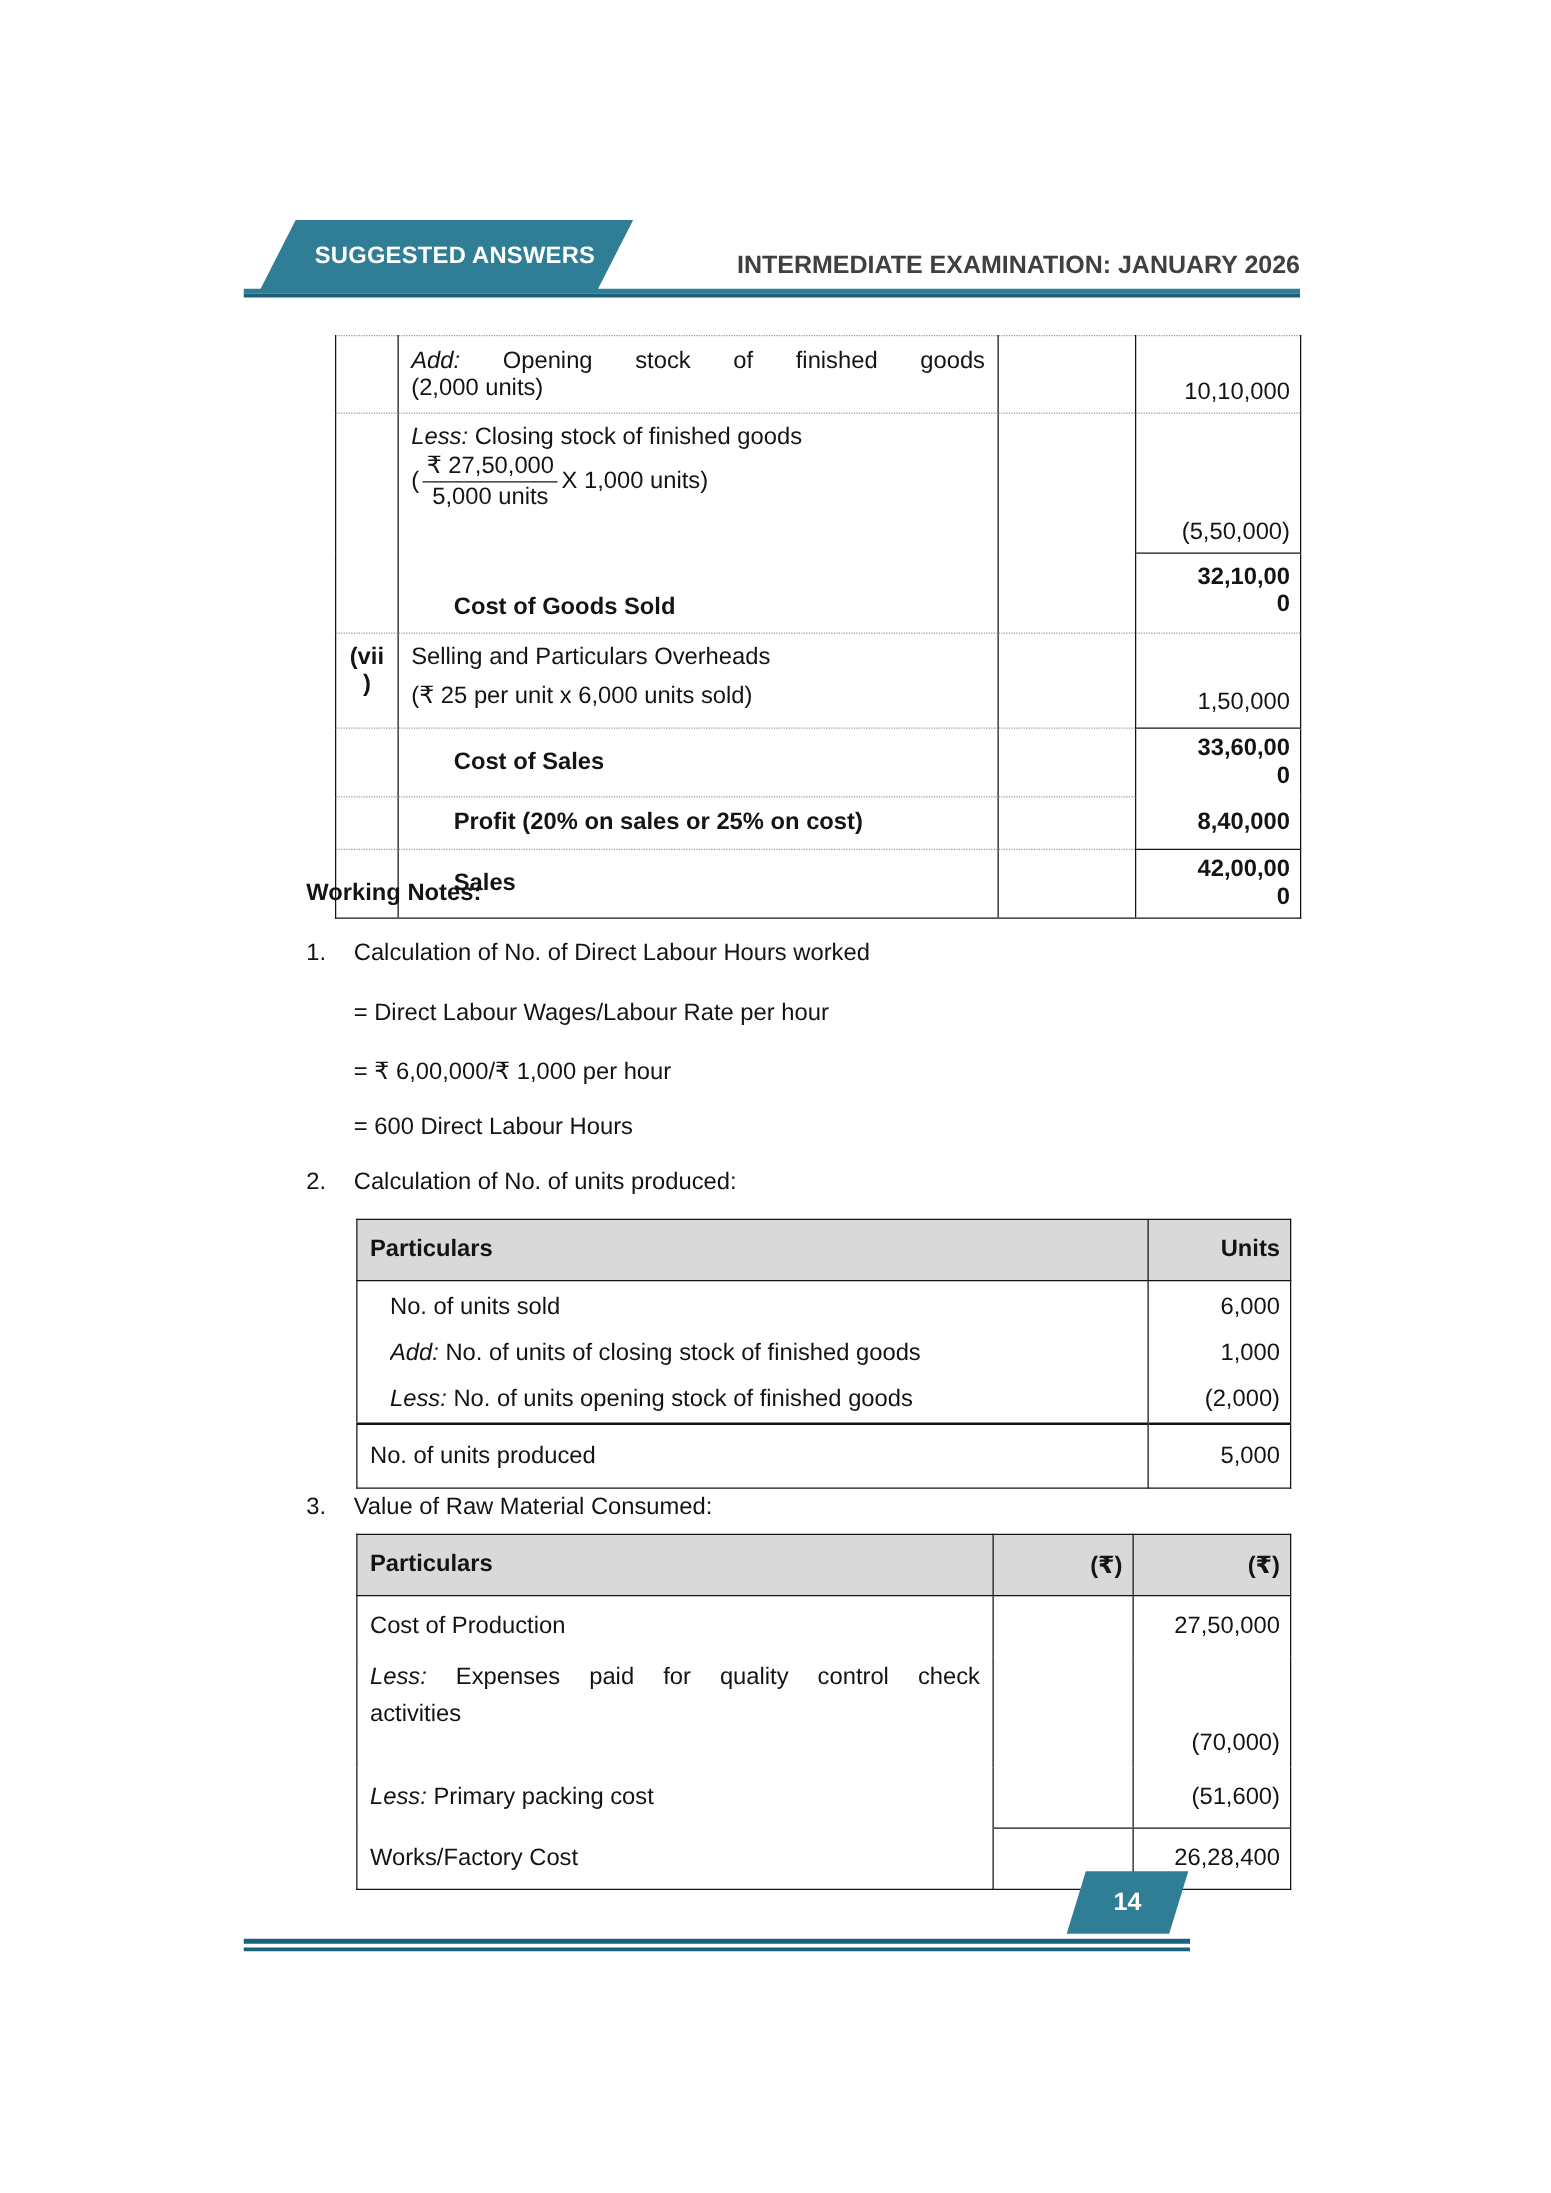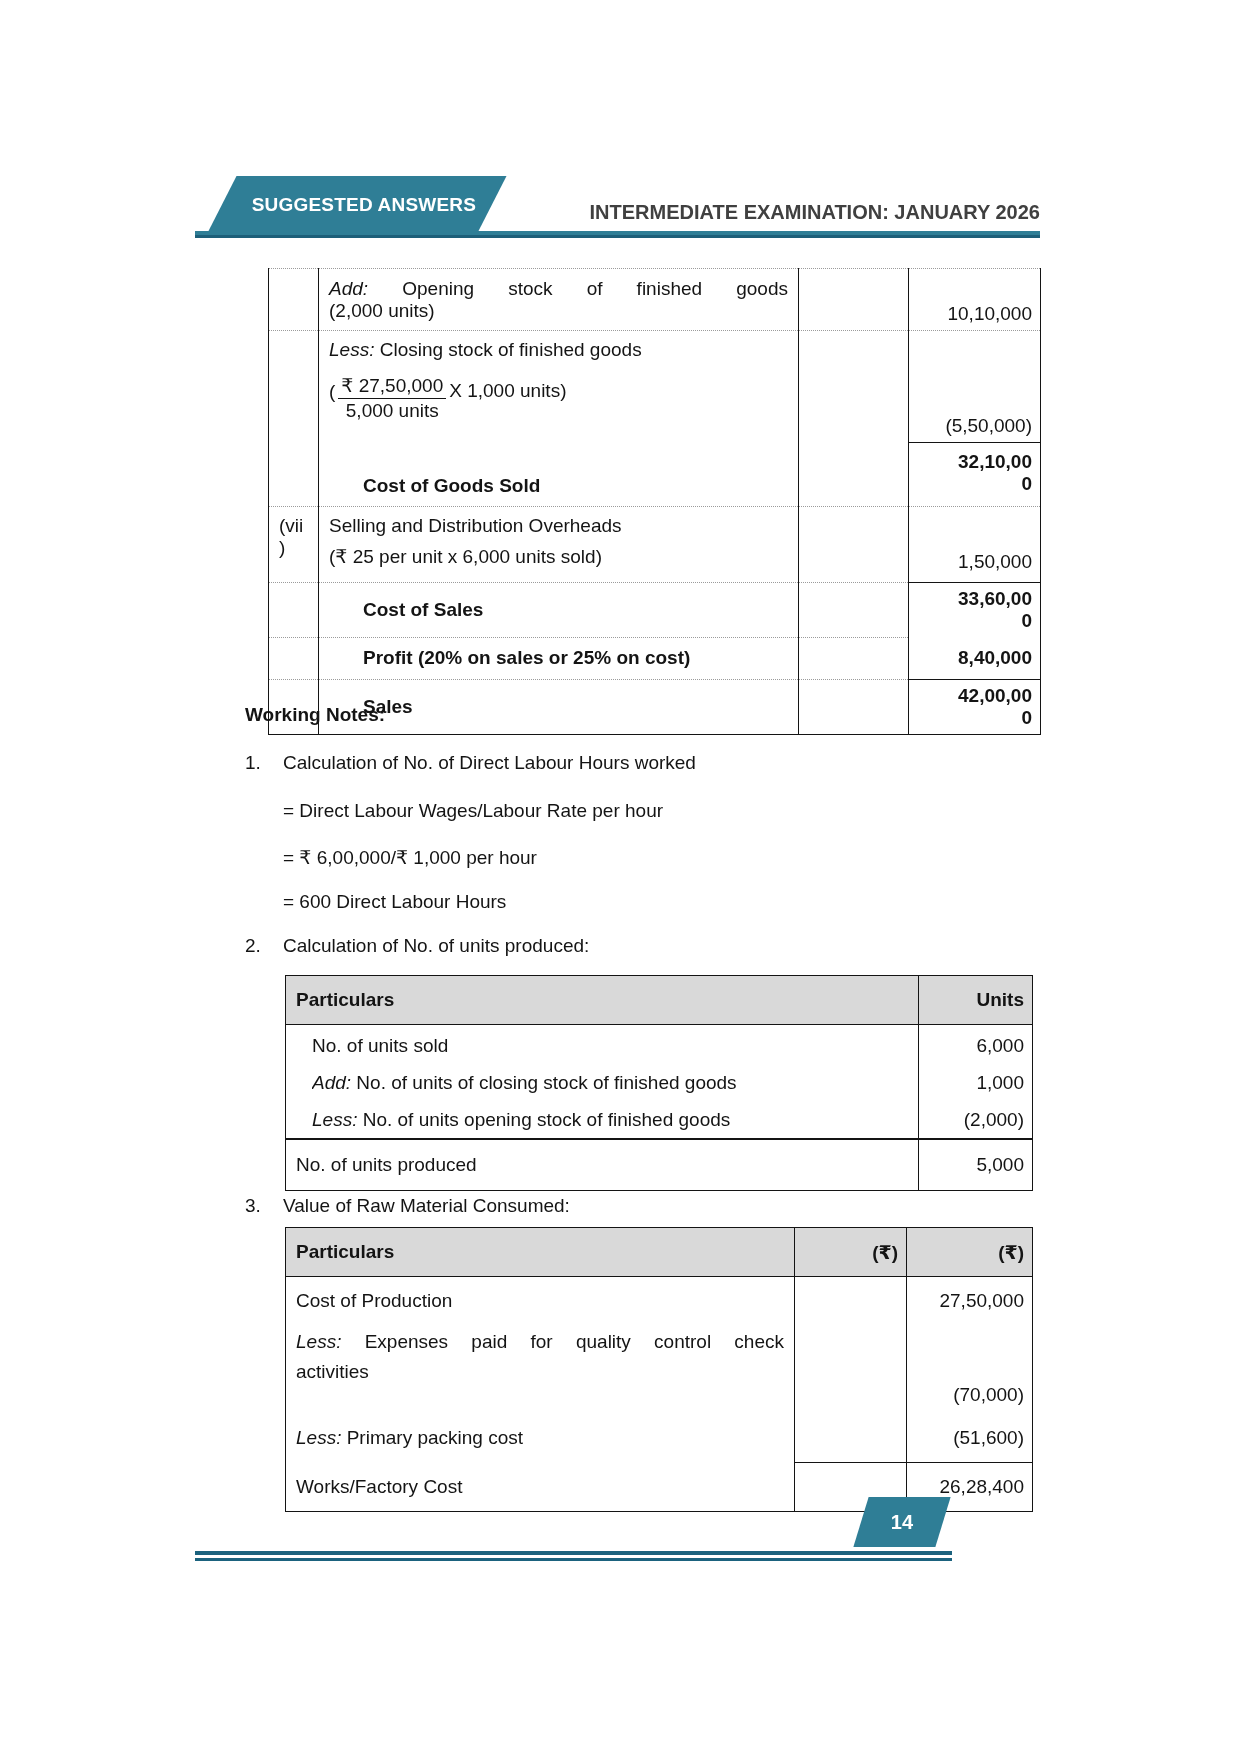--- a/index.html
+++ b/index.html
@@ -24,26 +24,26 @@
   .amt{text-align:right;padding-right:8px;vertical-align:bottom;}
   .jline{text-align:justify;text-align-last:justify;}
 
   
   .t1{position:absolute;left:268px;top:268px;width:772px;}
   .t1 td{border-left:1.6px solid #141414;border-top:1px dotted #9b9b9b;}
   .t1 td:last-child{border-right:1.6px solid #141414;}
   .t1 tr:last-child td{border-bottom:1.6px solid #141414;}
   .t1 .nt{border-top:none;}
   .t1 .st{border-top:1.6px solid #141414;}
-  .t1 .no-cell{vertical-align:top;padding-top:8px;}
+  .t1 .no-cell{text-align:center;vertical-align:top;padding-top:8px;font-weight:bold;}
   .t1 .amt-top{vertical-align:top;padding-top:8px;}
   .t1 .lbl-bottom{vertical-align:bottom;padding-bottom:9px;}
 
   .frac{display:inline-block;text-align:center;vertical-align:middle;margin:0 3px;}
-  .frac .num{display:block;border-bottom:1.6px solid #141414;padding:0 3px 1px;margin-top:13px;}
+  .frac .num{display:block;border-bottom:1.6px solid #141414;padding:0 3px 1px;}
   .frac .den{display:block;padding-top:1px;}
   .paren{vertical-align:middle;}
 
   
   .wn-heading{position:absolute;left:245px;top:704px;font-weight:bold;}
   .wn-item{position:absolute;left:245px;display:flex;}
   .wn-no{width:38px;flex:none;}
   .wn-line{position:absolute;left:283px;}
 
   
@@ -114,21 +114,21 @@
     </tr>
     <tr style="height:64px">
       <td class="no-cell nt"></td>
       <td class="b nt lbl-bottom">Cost of Goods Sold</td>
       <td class="nt"></td>
       <td class="amt b st amt-top">32,10,000</td>
     </tr>
     <tr style="height:76px">
       <td class="no-cell">(vii)</td>
       <td style="vertical-align:top;padding-top:8px;">
-        <div>Selling and Distribution Overheads</div>
+        <div>Selling and Particulars Overheads</div>
         <div style="padding-top:8px;">(₹ 25 per unit x 6,000 units sold)</div>
       </td>
       <td></td>
       <td class="amt" style="padding-bottom:9px;">1,50,000</td>
     </tr>
     <tr style="height:40px">
       <td class="no-cell"></td>
       <td class="b">Cost of Sales</td>
       <td></td>
       <td class="amt b st" style="vertical-align:middle;">33,60,000</td>

